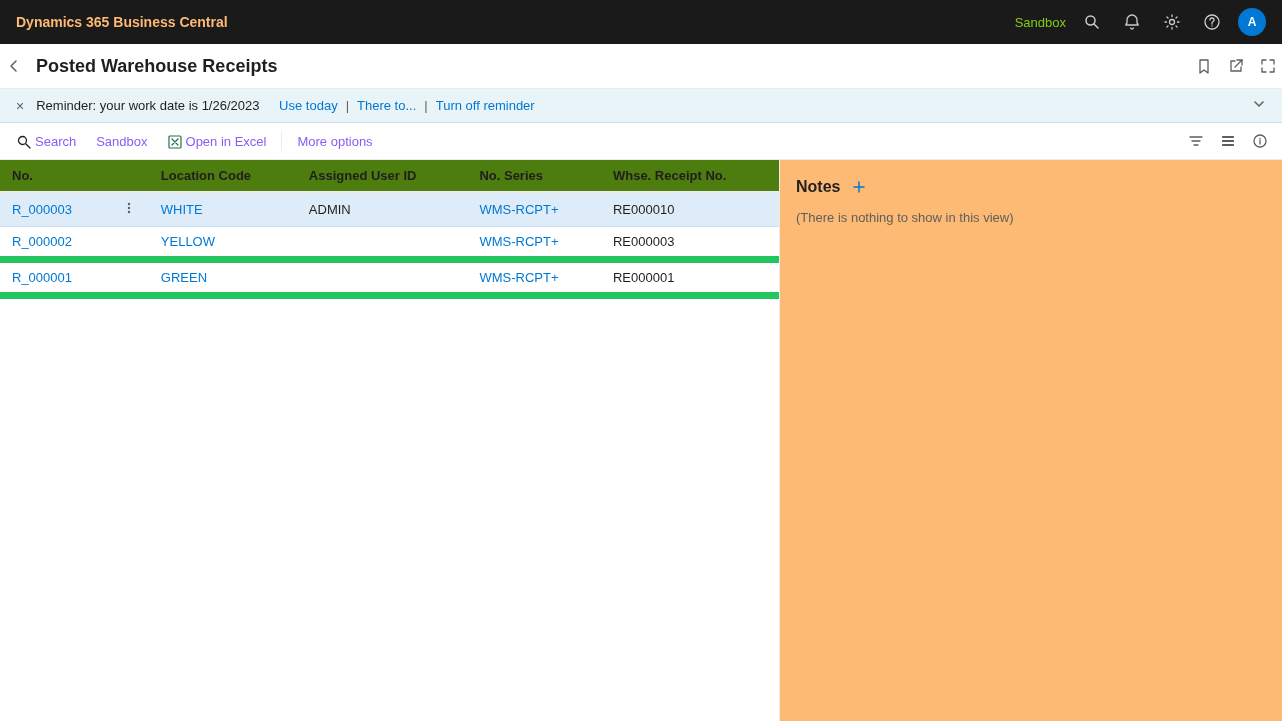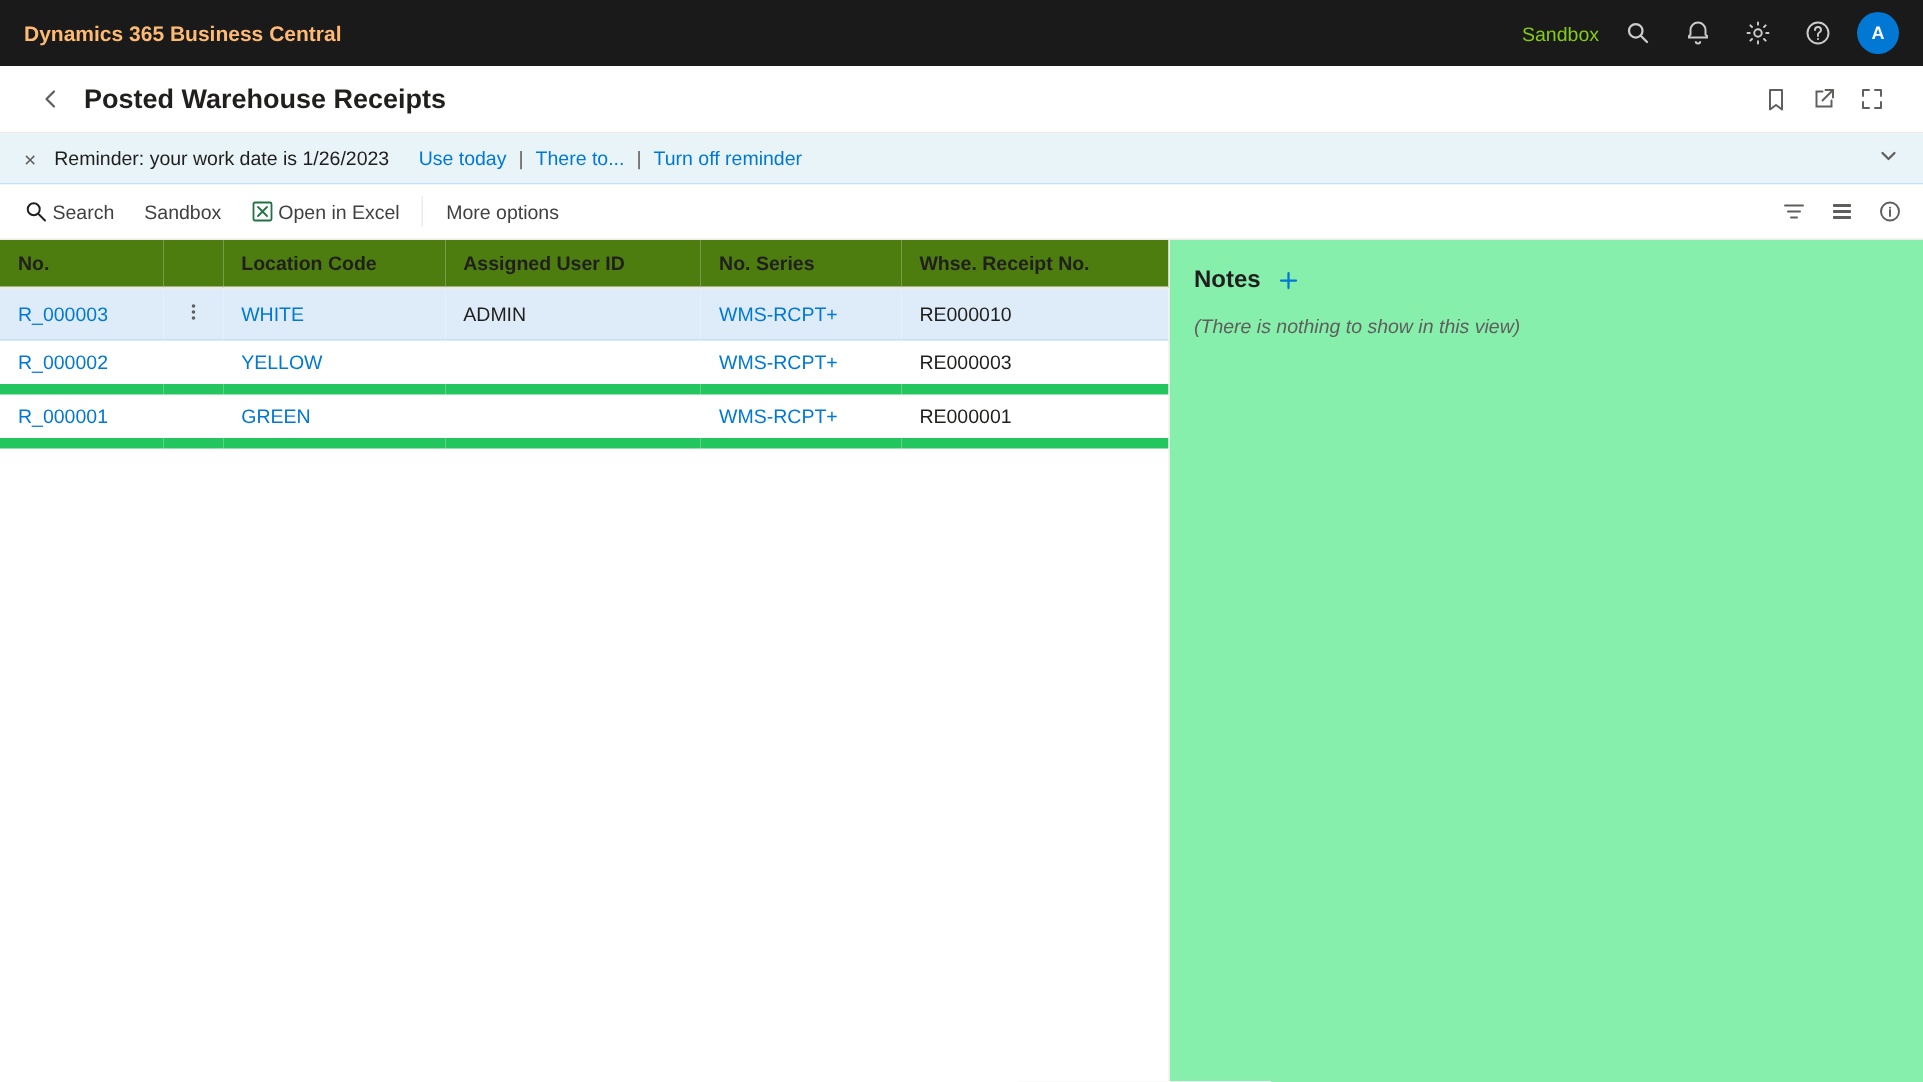--- a/index.html
+++ b/index.html
@@ -54,21 +54,21 @@
       display: flex;
       flex-direction: column;
       height: calc(721px - 44px);
       background: #fff;
     }
 
     
     .page-header {
       display: flex;
       align-items: center;
-      padding: 8px 20px;
+      padding: 8px 0;
       background: #fff;
       border-bottom: 1px solid #edebe9;
       gap: 8px;
     }
     .back-btn {
       width: 28px; height: 28px;
       display: flex; align-items: center; justify-content: center;
       cursor: pointer;
       color: #605e5c;
       font-size: 18px;
@@ -127,26 +127,26 @@
     .toolbar {
       display: flex;
       align-items: center;
       padding: 4px 8px;
       border-bottom: 1px solid #edebe9;
       gap: 2px;
       background: #fff;
     }
     .toolbar-btn {
       display: flex;
-      align-items: flex-start;
+      align-items: flex-end;
       gap: 4px;
       padding: 5px 8px;
       cursor: pointer;
       border-radius: 2px;
-      color: #404040;
+      color: #8b5cf6;
       font-size: 13px;
       border: 1px solid transparent;
     }
     .toolbar-sep {
       width: 1px;
       height: 20px;
       background: #edebe9;
       margin: 0 4px;
     }
     .toolbar-right {
@@ -218,21 +218,21 @@
       padding: 0 4px;
       color: #605e5c;
       cursor: pointer;
       font-size: 16px;
     }
 
     
     .right-panel {
       flex: 1;
       padding: 16px;
-      background: #86efac;
+      background: #fdba74;
       overflow-y: auto;
     }
     .notes-header {
       display: flex;
       align-items: center;
       gap: 8px;
       margin-bottom: 12px;
     }
     .notes-title {
       font-size: 16px;
@@ -243,21 +243,20 @@
       width: 22px; height: 22px;
       display: flex; align-items: center; justify-content: center;
       cursor: pointer;
       color: #0078d4;
       font-size: 18px;
       font-weight: 300;
     }
     .notes-empty {
       color: #605e5c;
       font-size: 13px;
-      font-style: italic;
     }
 
     
     ::-webkit-scrollbar { width: 6px; }
     ::-webkit-scrollbar-track { background: #f3f2f1; }
     ::-webkit-scrollbar-thumb { background: #c8c6c4; border-radius: 3px; }
   </style>
 </head>
 <body>
 

